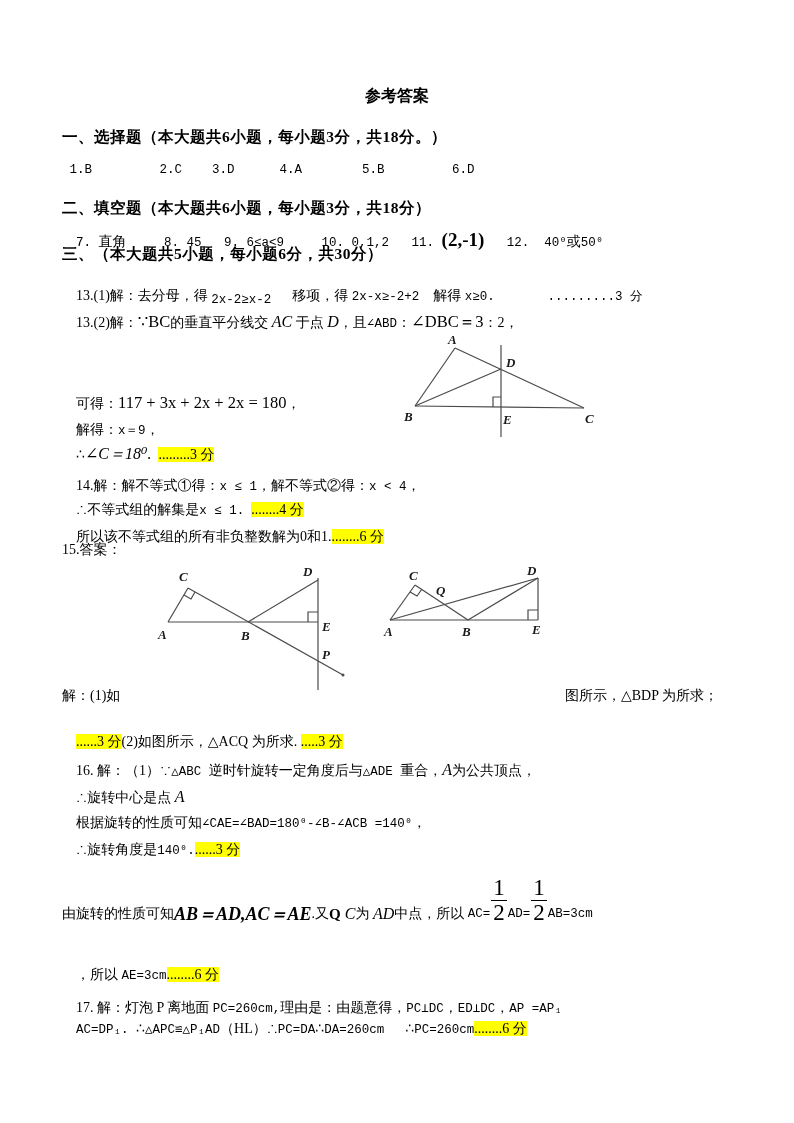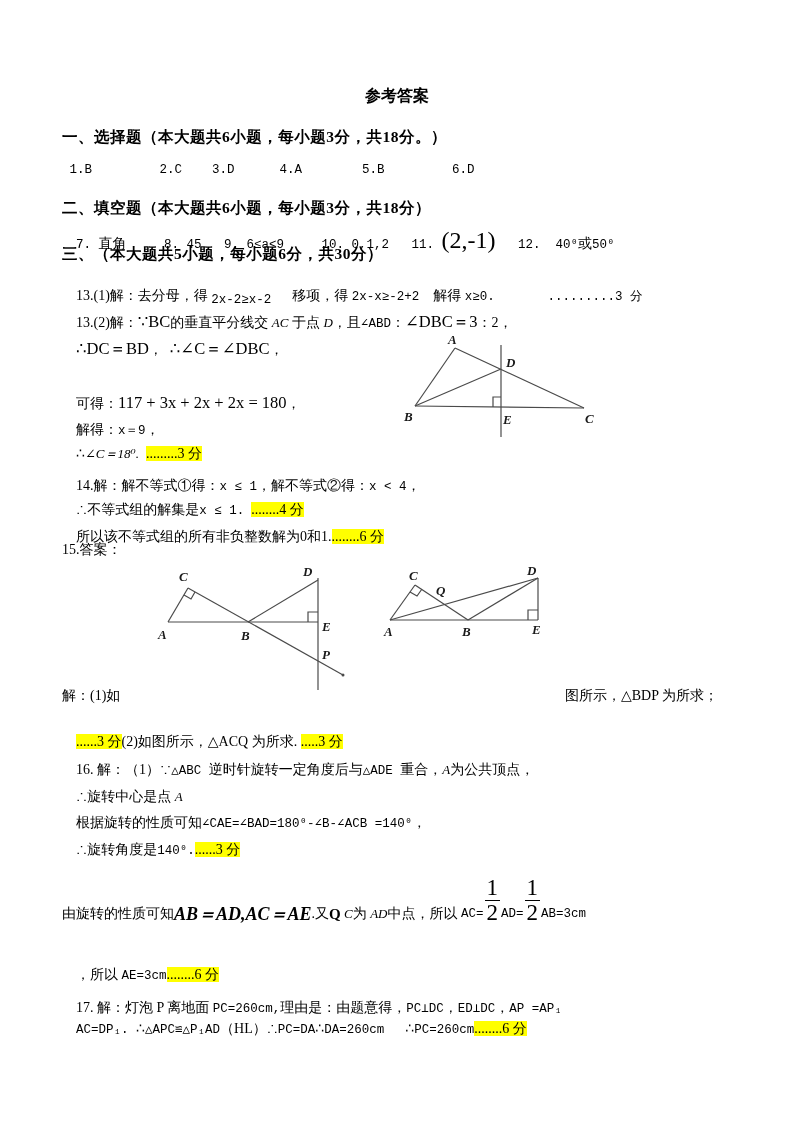--- a/index.html
+++ b/index.html
@@ -4,24 +4,24 @@
 <style>
   html,body{margin:0;padding:0;background:#e8e8e8;}
   #page{position:relative;width:794px;height:1123px;background:#ffffff;margin:0 auto;
         font-family:"Liberation Serif","DejaVu Serif",serif;color:#000;overflow:hidden;}
   .line{position:absolute;left:62px;white-space:pre;font-size:14px;line-height:20px;}
   .line span{white-space:pre;}
   .ttl{left:0;width:100%;text-align:center;font-weight:bold;font-size:16px;}
   .hdr{font-weight:bold;font-size:15.5px;letter-spacing:0.5px;}
   .m{font-family:"Liberation Mono","DejaVu Sans Mono",monospace;font-size:12.5px;}
   .t{font-size:16.5px;}
-  .ti{font-size:13px;font-style:italic;}
+  .ti{font-size:16px;font-style:italic;}
   .tb{font-weight:bold;font-size:15px;}
   .tbi{font-weight:bold;font-style:italic;font-size:18px;}
-  .big{font-weight:normal;font-size:24px;}
+  .big{font-weight:bold;font-size:19px;}
   .low{position:relative;top:3px;}
   .hl{background:#ffff00;}
   .flexrow{display:flex;align-items:flex-end;height:56px;}
   .frac{display:inline-flex;flex-direction:column;align-items:center;line-height:1.02;
         font-size:23px;font-family:"Liberation Serif","DejaVu Serif",serif;margin:0 1px;}
   .frac .fd{border-top:1.4px solid #000;padding:0 2px;}
   svg{position:absolute;overflow:visible;}
   svg line,svg polyline{stroke:#4a4a4a;stroke-width:1.2;fill:none;}
   svg text{font-family:"Liberation Serif","DejaVu Serif",serif;font-style:italic;font-weight:bold;
            font-size:13px;fill:#1a1a1a;}
@@ -42,23 +42,20 @@
   </div>
 
   <div class="line hdr" style="top:244px">三、（本大题共5小题，每小题6分，共30分）</div>
 
   <div class="line" style="top:266px">
     <span>13.(1)解：去分母，得 </span><span class="m low">2x-2≥x-2</span><span>      移项，得 </span><span class="m">2x-x≥-2+2</span><span>    解得 </span><span class="m">x≥0.</span><span class="m">       .........3 分</span>
   </div>
 
   <div class="line" style="top:292px">
     <span>13.(2)解：</span><span class="t">∵BC</span><span>的垂直平分线交 </span><span class="ti">AC</span><span> 于点 </span><span class="ti">D</span><span>，且</span><span class="m">∠ABD</span><span>：</span><span class="t">∠DBC＝3</span><span>：2，</span>
-  </div>
-  <div class="line" style="top:319px">
-    <span class="t">∴DC＝BD</span><span>，  </span><span class="t">∴∠C＝∠DBC</span><span>，</span>
   </div>
   <div class="line" style="top:373px">
     <span>可得：</span><span class="t">117 + 3x + 2x + 2x = 180</span><span>，</span>
   </div>
   <div class="line" style="top:400px">
     <span>解得：</span><span class="m">x＝9</span><span>，</span>
   </div>
   <div class="line" style="top:424px">
     <span>∴</span><span class="ti">∠C＝18⁰.</span><span>  </span><span class="hl">.........3 分</span>
   </div>

